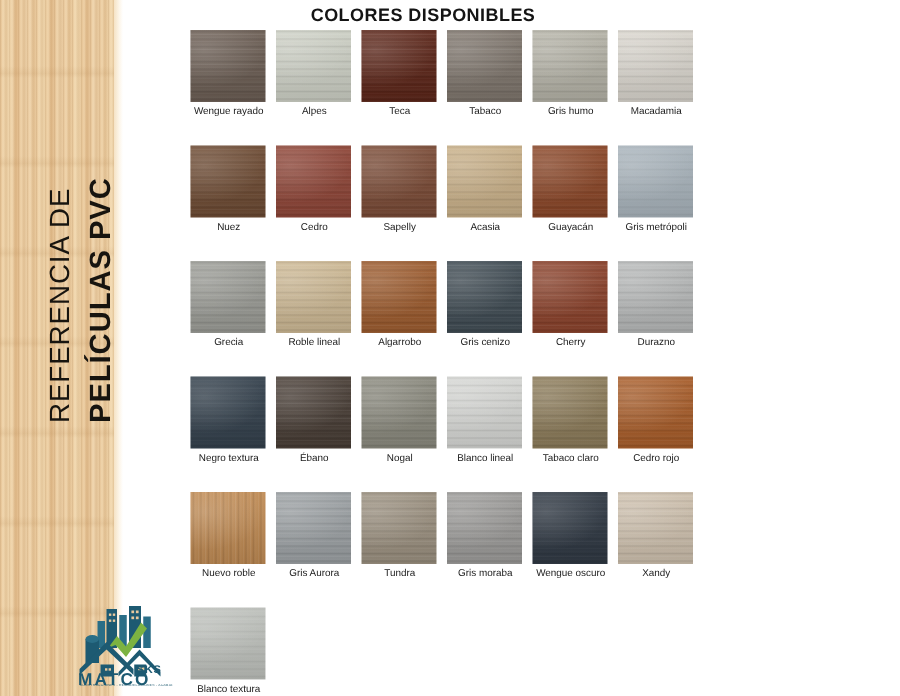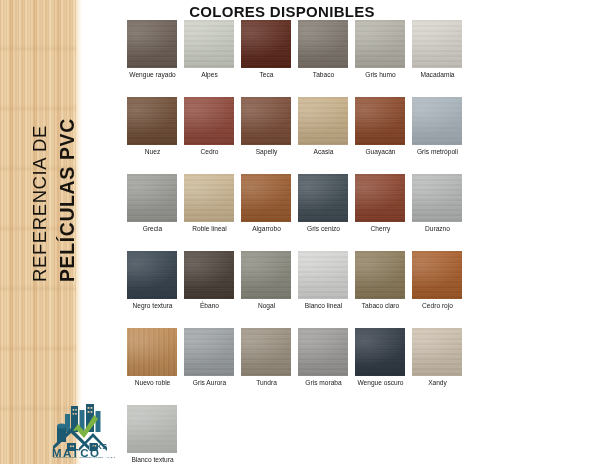--- a/index.html
+++ b/index.html
@@ -123,21 +123,21 @@
     height: 464px;
     background: #ffffff;
   }
 
   #page-title {
     position: absolute;
     left: 0;
     top: 3px;
     width: 400px;
     text-align: center;
-    font-size: 15px;
+    font-size: 12px;
     font-weight: 700;
     color: #141414;
     letter-spacing: 0.3px;
   }
 
   
   #grid {
     position: absolute;
     left: 45px;
     top: 20px;

